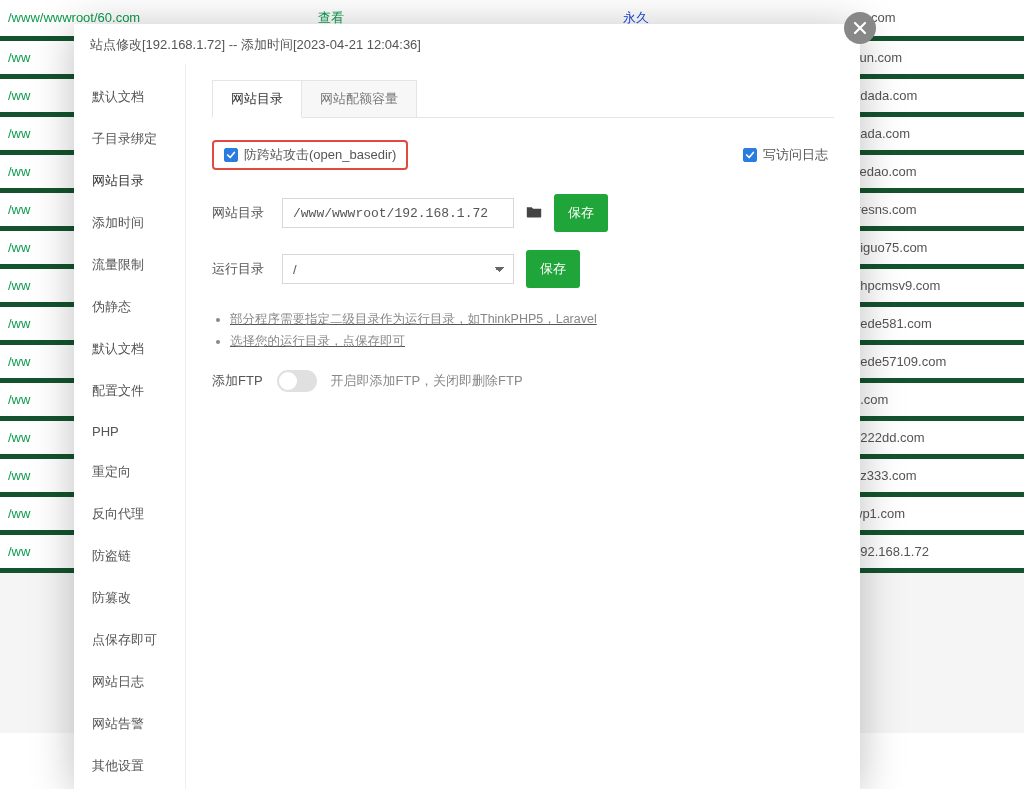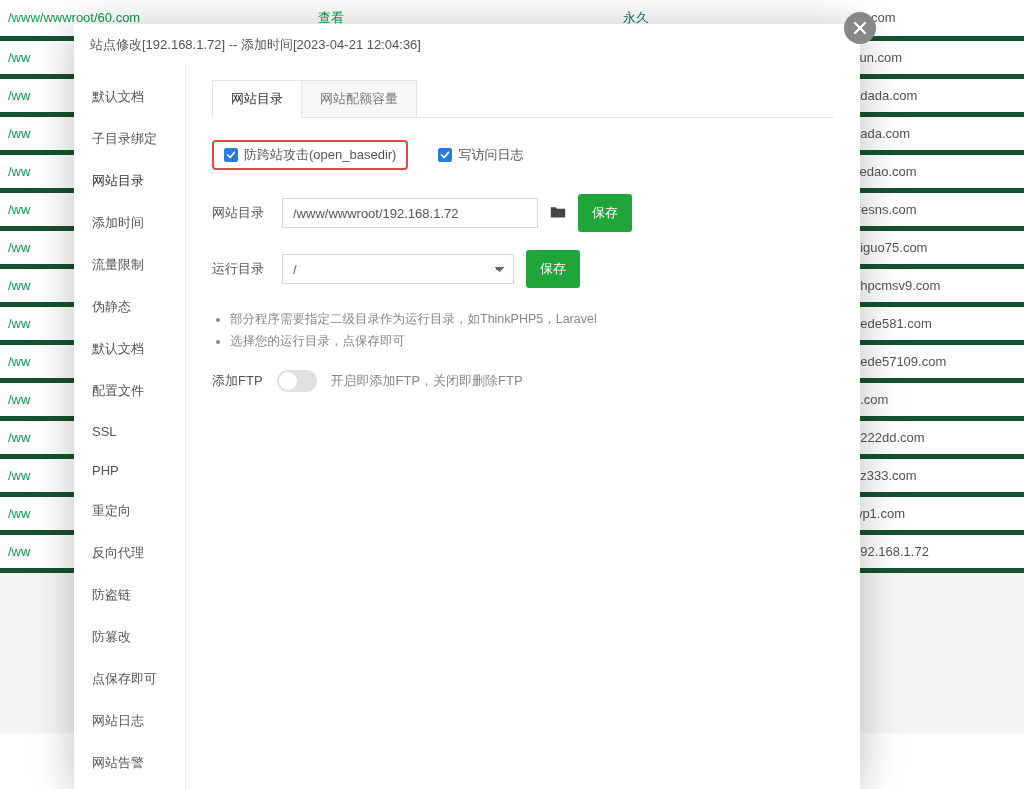--- a/index.html
+++ b/index.html
@@ -13,21 +13,21 @@
       overflow: hidden;
       position: relative;
     }
 
     
     .bg-table { width: 100%; border-collapse: collapse; }
     .bg-table tr { height: 38px; border-bottom: 5px solid #14532d; }
     .bg-table td { padding: 0 8px; white-space: nowrap; vertical-align: middle; }
     .col-path { color: #0d9b4d; width: 310px; }
     .col-check { color: #0d9b4d; width: 305px; }
-    .col-perm  { color: #0f766e; width: 230px; font-family: Liberation Mono, monospace; }
+    .col-perm  { color: #1d4ed8; width: 230px; font-family: Liberation Mono, monospace; }
     .col-domain{ color: #555; }
     .bg-footer { height: 160px; background: #f5f5f5; }
 
     
     .modal-mask {
       position: absolute; left:0; top:0; width:1024px; height:789px;
       pointer-events:none;
     }
     .modal {
       position: absolute;
@@ -76,46 +76,46 @@
       font-size: 13px;
       color:#777;
       background:#f7f7f7;
       border:1px solid #e5e5e5;
       margin-bottom:-1px;
       cursor:pointer;
     }
     .tab + .tab { border-left:none; }
     .tab.active { background:#fff; color:#333; border-bottom:1px solid #fff; }
 
-    .ck-row { display:flex; gap:24px; align-items:center; margin-bottom:24px; }
+    .ck-row { display:flex; gap:24px; align-items:center; margin-bottom:24px;justify-content:space-between; }
     .ck-group { display:inline-flex; align-items:center; gap:6px; padding:3px 6px; }
     .ck-group.highlight { border:2px solid #e04a3f; border-radius:4px; padding:4px 10px; }
     .ck { width:14px; height:14px; border:1px solid #2a7de0; border-radius:2px; display:inline-flex; align-items:center; justify-content:center; background:#2a7de0; }
     .ck svg { width:10px; height:10px; }
 
     .form-row { display:flex; align-items:center; gap:12px; margin-bottom:18px; }
     .form-label { width:58px; color:#555; }
     .text-input {
       height:30px; border:1px solid #d7d7d7; padding:0 10px; font-size:13px; color:#555;
     }
-    .w230 { width:256px; }
+    .w230 { width:232px;font-family:Liberation Mono, monospace; }
     .folder-icon { width:16px; height:14px; }
     .select {
       height:30px; width:232px; border:1px solid #d7d7d7; padding:0 10px; font-size:13px; color:#555;
       appearance:none; background:#fff;
       background-image: linear-gradient(45deg, transparent 50%, #666 50%), linear-gradient(135deg, #666 50%, transparent 50%);
       background-position: right 14px center, right 9px center;
       background-size: 5px 5px, 5px 5px;
       background-repeat:no-repeat;
     }
     .btn-save {
       height:38px; padding:0 14px; background:#20a53a; color:#fff; border:none; border-radius:3px; font-size:13px; cursor:pointer;
     }
 
-    .hints { margin: 20px 0 18px 0; padding-left: 18px; }
+    .hints { margin: 20px 0 18px 0; padding-left: 18px; text-decoration: underline; }
     .hints li { color:#888; font-size:12.5px; line-height:22px; list-style: disc; }
 
     .ftp-row { display:flex; align-items:center; gap:14px; }
     .ftp-label { color:#555; }
     .switch {
       width:40px; height:22px; border-radius:11px; background:#e0e0e0; position:relative; cursor:pointer;
     }
     .switch .knob {
       width:18px; height:18px; border-radius:50%; background:#fff; position:absolute; left:2px; top:2px;
     }
@@ -232,21 +232,20 @@
     <div class="modal-body">
       <div class="sidebar" id="sidebar">
           <div class="sidebar-item">默认文档</div>
           <div class="sidebar-item">子目录绑定</div>
           <div class="sidebar-item active">网站目录</div>
           <div class="sidebar-item">添加时间</div>
           <div class="sidebar-item">流量限制</div>
           <div class="sidebar-item">伪静态</div>
           <div class="sidebar-item">默认文档</div>
           <div class="sidebar-item">配置文件</div>
-          <div class="sidebar-item">SSL</div>
           <div class="sidebar-item">PHP</div>
           <div class="sidebar-item">重定向</div>
           <div class="sidebar-item">反向代理</div>
           <div class="sidebar-item">防盗链</div>
           <div class="sidebar-item">防篡改</div>
           <div class="sidebar-item">点保存即可</div>
           <div class="sidebar-item">网站日志</div>
           <div class="sidebar-item">网站告警</div>
           <div class="sidebar-item">其他设置</div>
         </div>

